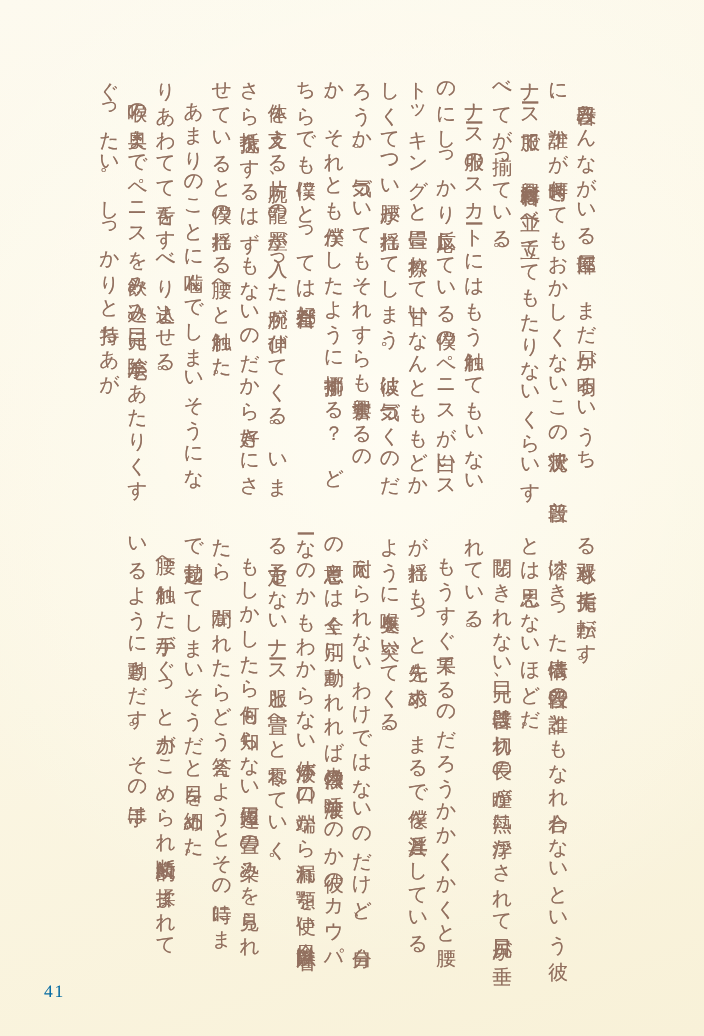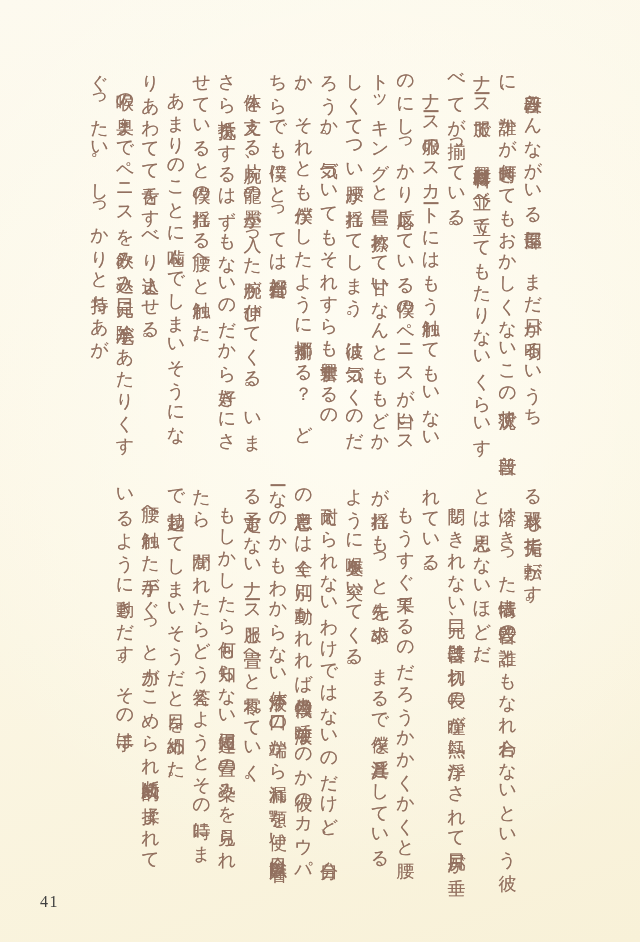--- a/index.html
+++ b/index.html
@@ -40,21 +40,21 @@
     margin: 0;
     padding: 0;
   }
   .vtext p.indent { text-indent: 1em; }
   .page-number {
     position: absolute;
     left: 40px;
     top: 893px;
     font-size: 16px;
     letter-spacing: 1.5px;
-    color: #404040;
+    color: #0369a1;
   }
 </style>
 </head>
 <body>
 
 <div class="sheet"></div>
 
 <div class="vtext block-top">
   <p class="indent">普段みんながいる部屋に、まだ日が明るいうちに、誰かが何時きてもおかしくないこの状況で、普段ナース服で、興奮材料は並べ立ててもたりないくらいすべてが揃っている。</p>
   <p class="indent">ナース服のスカートにはもう触れてもいないのにしっかり反応している僕のペニスが白いストッキングと畳に擦れて甘いなんとももどかしくてつい腰が揺れてしまう。彼は気づくのだろうか。気づいてもそれすらも興奮するのか、それとも僕がしたように揶揄する？　どちらでも僕にとっては好都合だ。</p>

